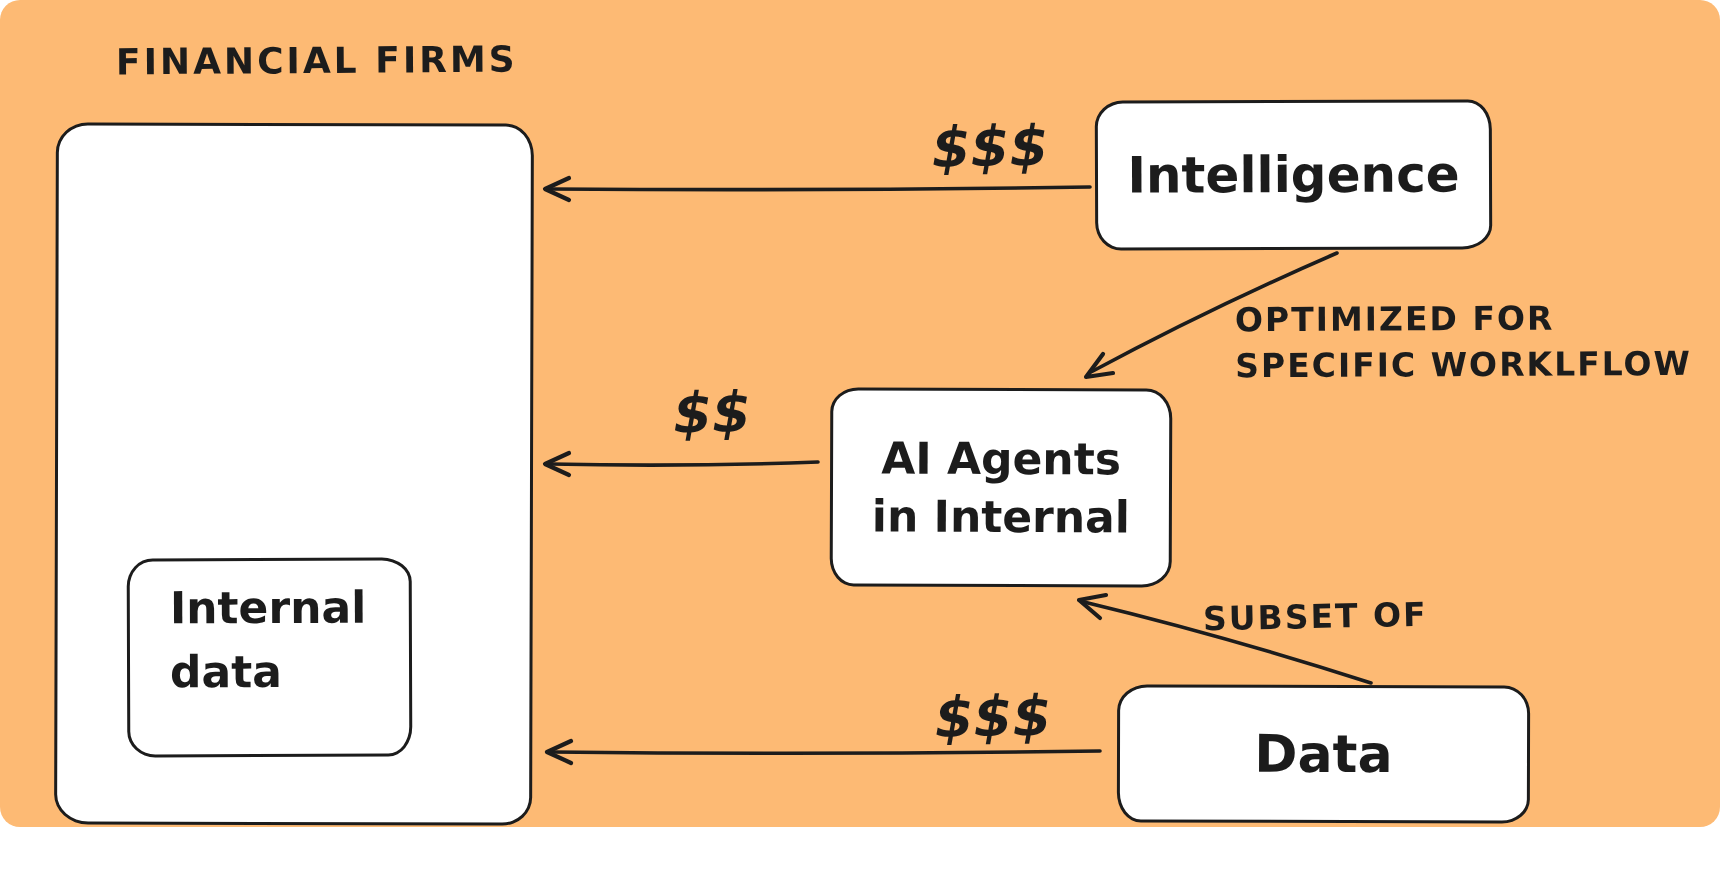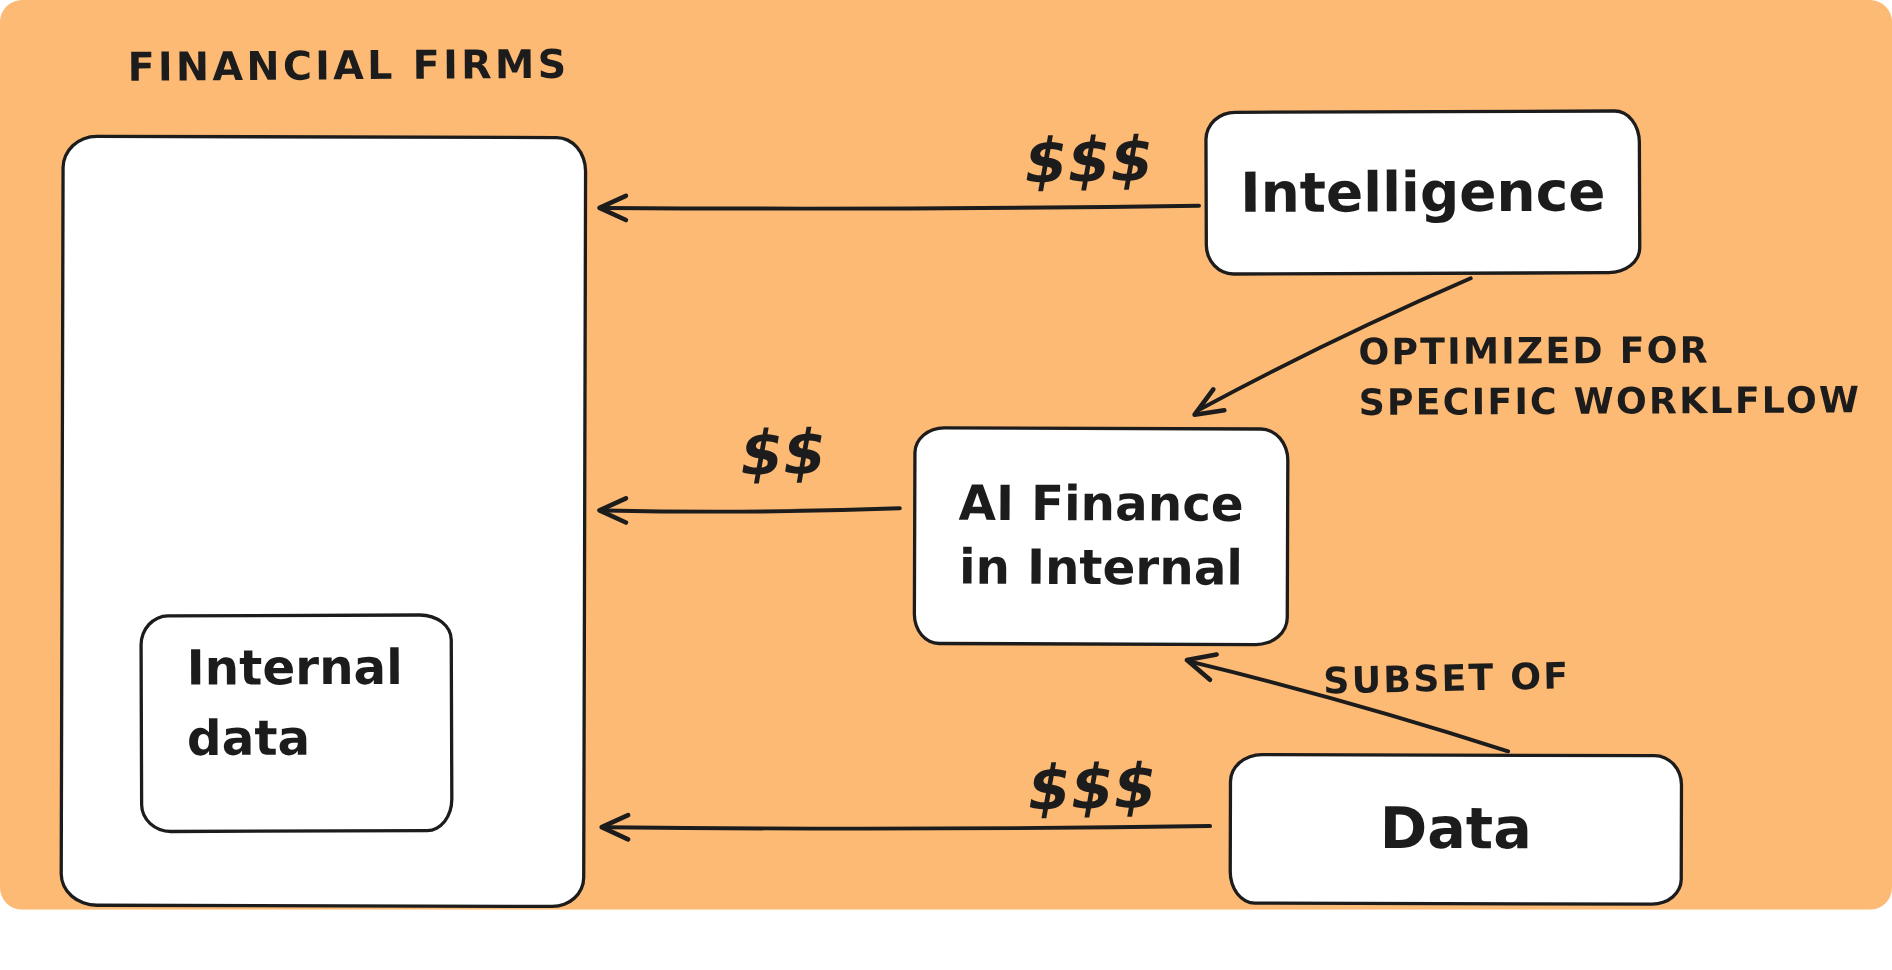--- a/index.html
+++ b/index.html
@@ -158,21 +158,21 @@
   <div class="box box-internal-data">
     <div>Internal</div>
     <div>data</div>
   </div>
 
   <div class="box box-intelligence">
     <span>Intelligence</span>
   </div>
 
   <div class="box box-ai-agents">
-    <div>AI Finance</div>
+    <div>AI Agents</div>
     <div>in Internal</div>
   </div>
 
   <div class="box box-data">
     <span>Data</span>
   </div>
 
   <div class="money-label money-top">$$$</div>
 
   <div class="edge-caption caption-optimized">

